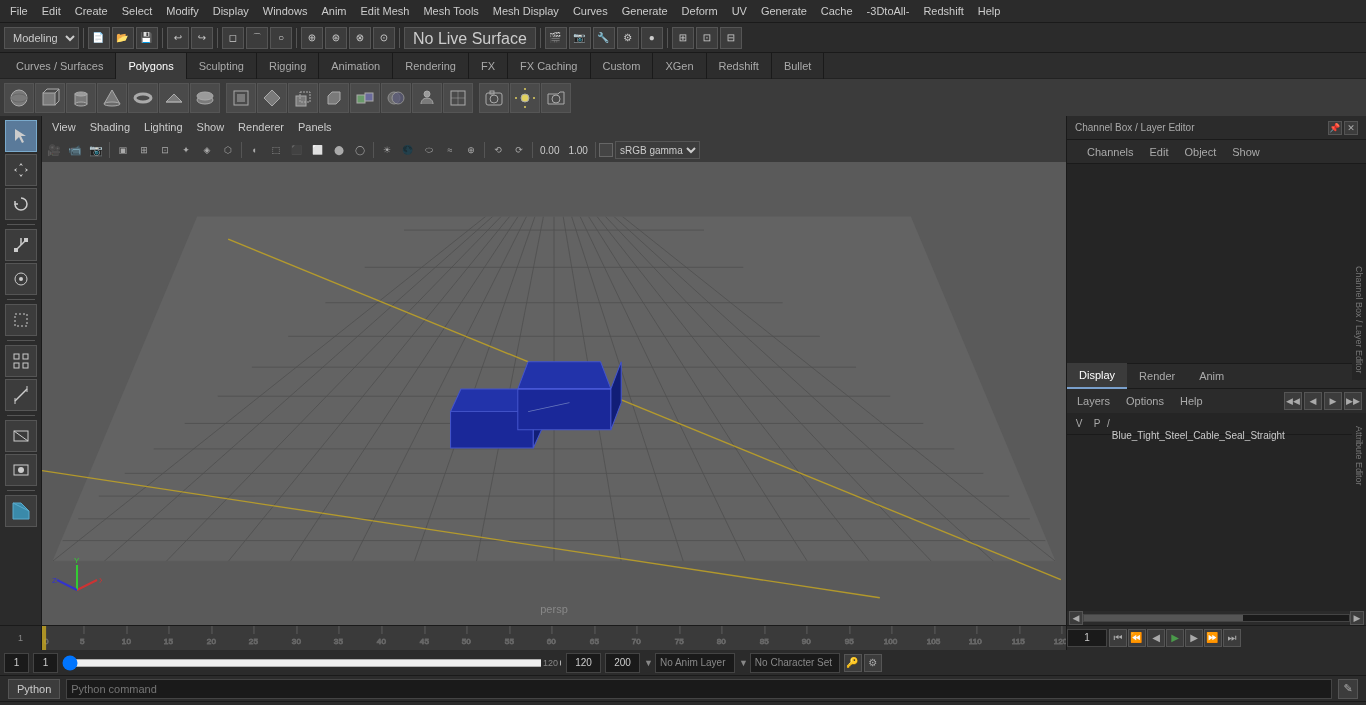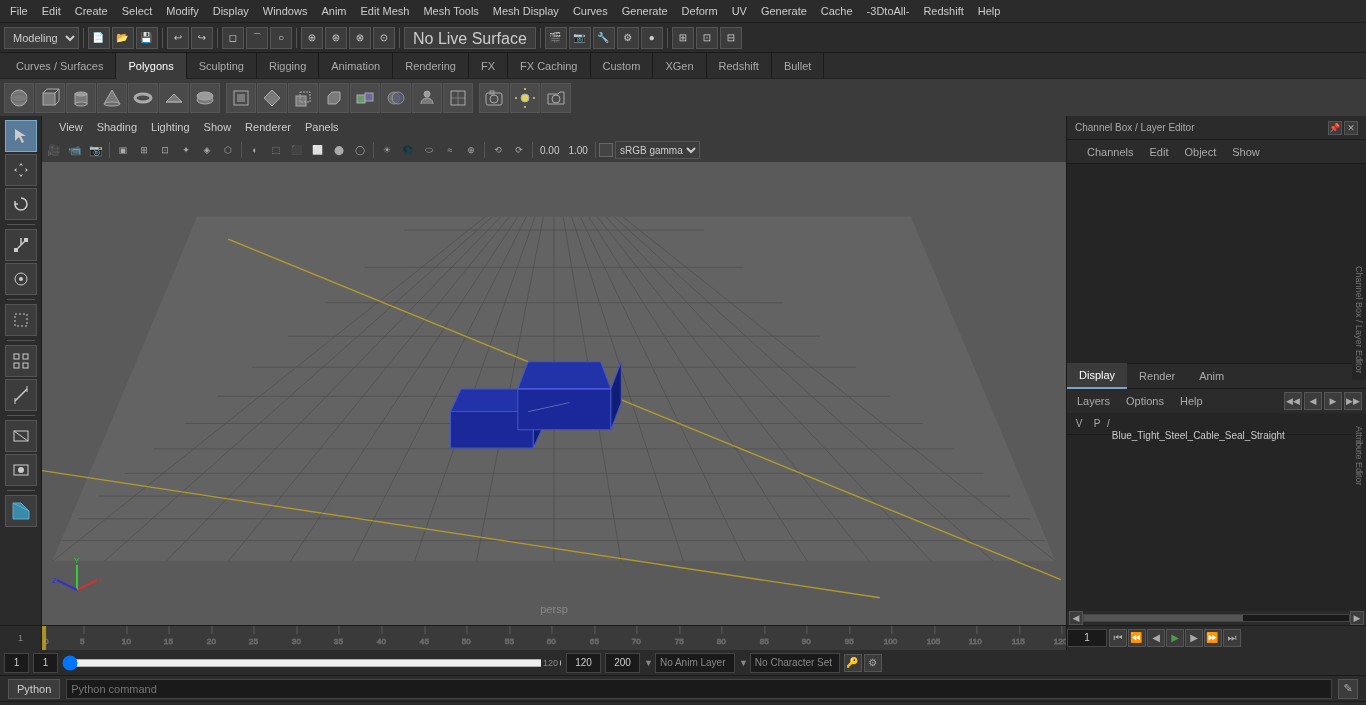--- a/index.html
+++ b/index.html
@@ -166,21 +166,21 @@
       position: relative;
       overflow: hidden;
     }
 
     
     #viewport-menu {
       display: flex;
       align-items: center;
       background: #3b3b3b;
       height: 22px;
-      padding: 0 11px;
+      padding: 0 4px;
       gap: 2px;
       position: absolute;
       top: 0;
       left: 0;
       right: 0;
       z-index: 10;
     }
     .vp-menu-item {
       padding: 2px 6px;
       cursor: pointer;

